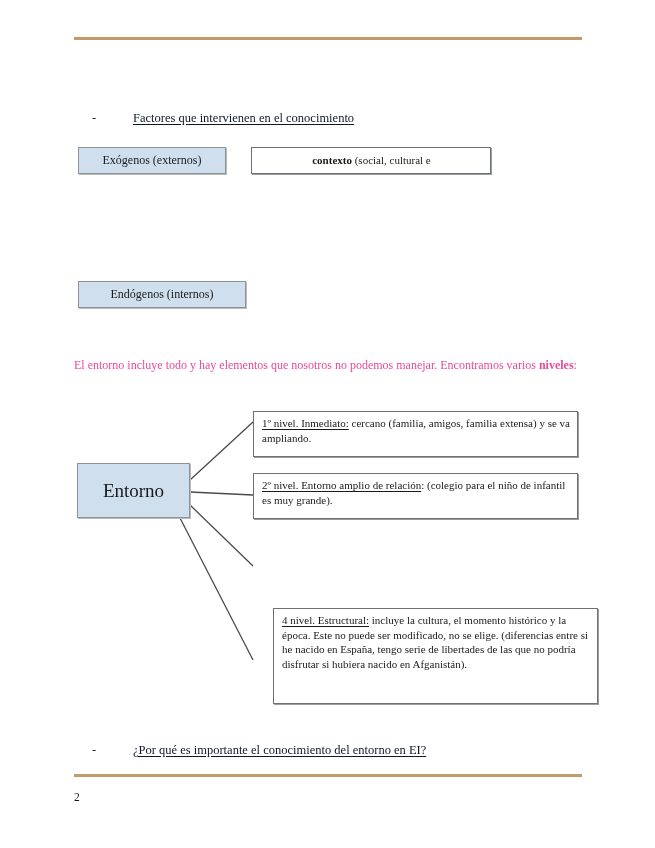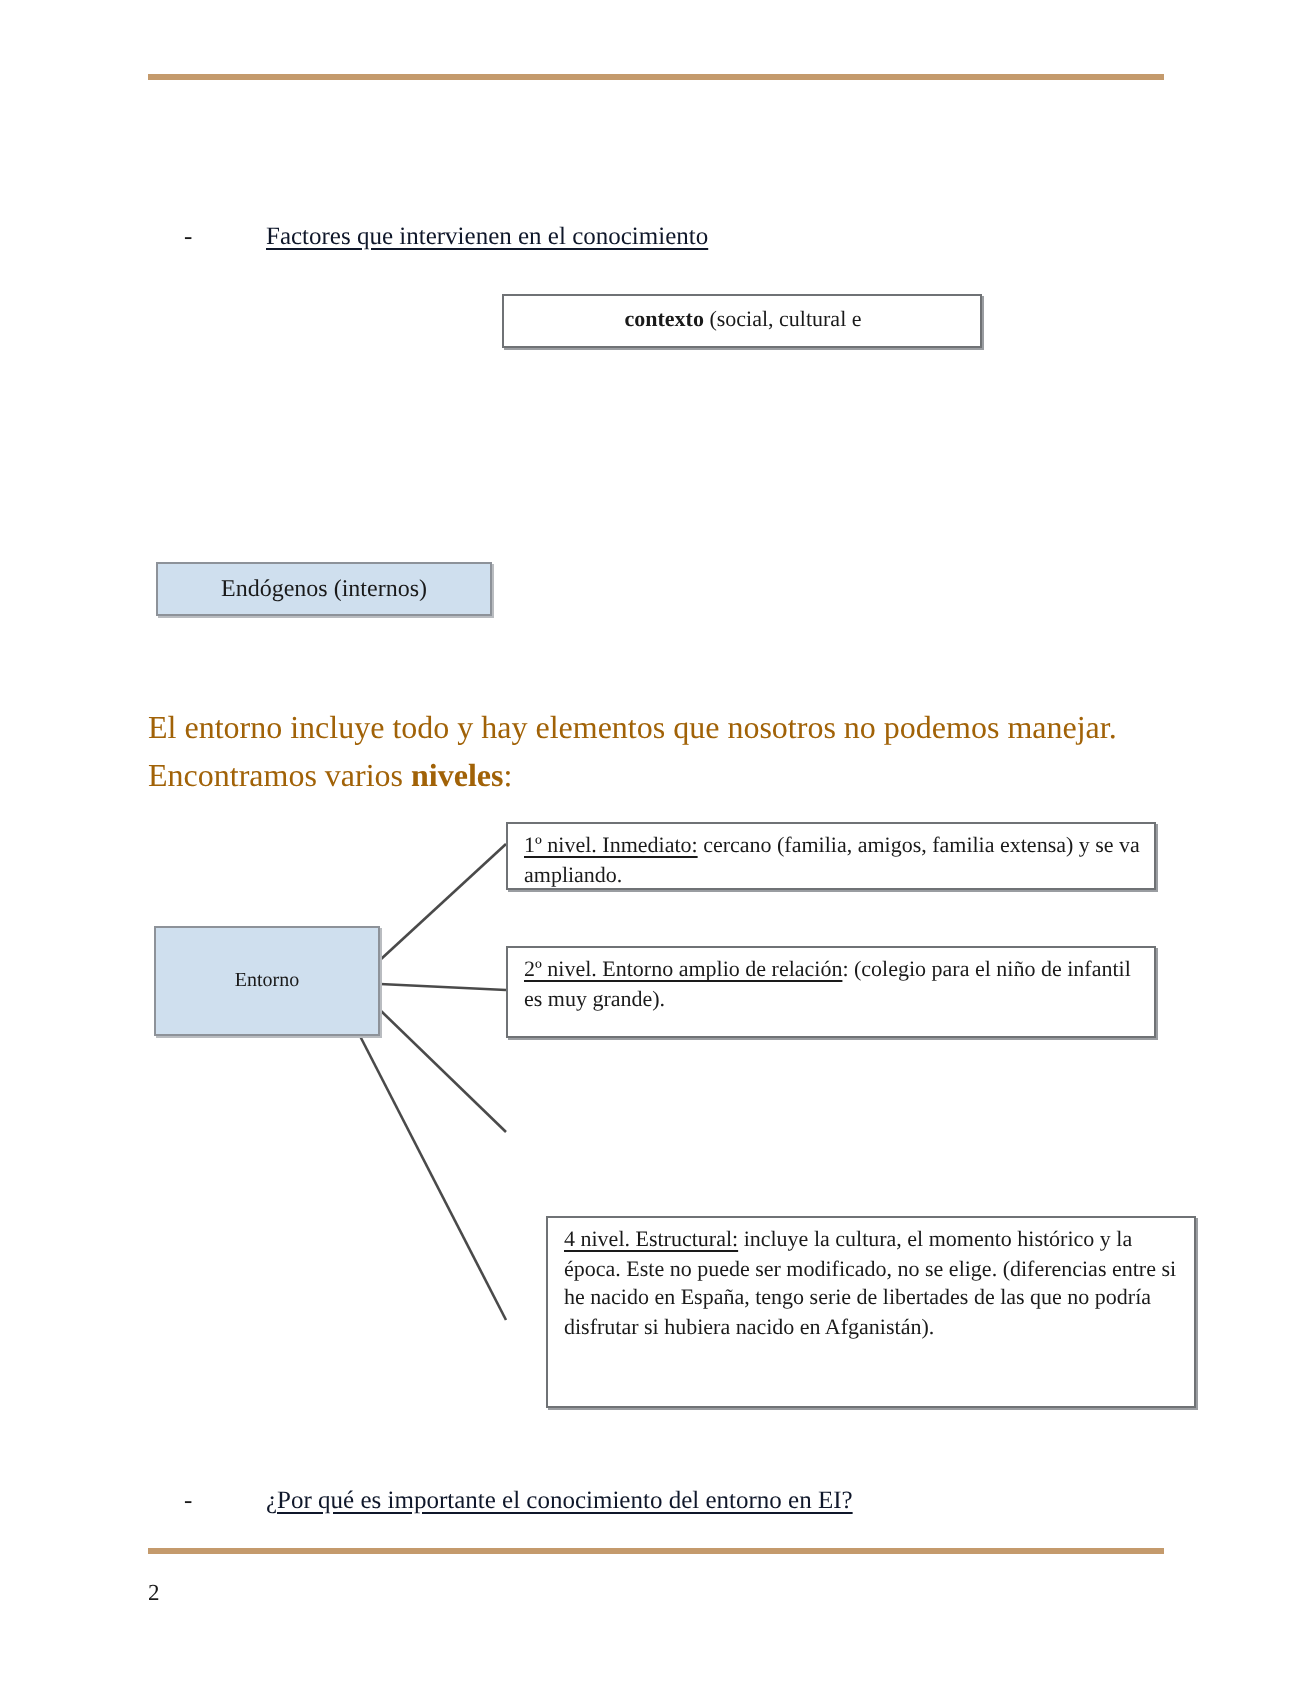--- a/index.html
+++ b/index.html
@@ -73,21 +73,21 @@
     align-items: center;
     justify-content: center;
     font-size: 12px;
     color: #1a1a1a;
     box-sizing: border-box;
   }
   #box-exogenos  { left: 78px; top: 147px; width: 148px; height: 27px; }
   #box-endogenos { left: 78px; top: 281px; width: 168px; height: 27px; }
   #box-entorno {
     left: 77px; top: 463px; width: 113px; height: 55px;
-    font-size: 10px;
+    font-size: 19px;
   }
 
   
   .white-box {
     position: absolute;
     background: #ffffff;
     border: 1px solid #6f7275;
     box-shadow: 1px 1px 0 0 #9a9da1;
     box-sizing: border-box;
     overflow: hidden;
@@ -104,40 +104,40 @@
     left: 251px; top: 147px; width: 240px; height: 27px;
   }
   #box-contexto .inner { padding-top: 5px; }
 
   #box-caracteristicas {
     left: 251px; top: 272px; width: 327px; height: 50px;
   }
   #box-caracteristicas .inner { padding-top: 5px; }
 
   .level-box { left: 253px; width: 325px; }
-  #box-nivel1 { top: 411px; height: 34px; }
+  #box-nivel1 { top: 411px; height: 46px; }
   #box-nivel2 { top: 473px; height: 46px; }
   #box-nivel3 { top: 534px; height: 60px; }
   #box-nivel4 { top: 608px; height: 96px; margin-left: 20px; }
 
   .lead {
     text-decoration: underline;
     text-underline-offset: 2px;
   }
   b, .b { font-weight: bold; }
 
   
   #paragraph {
     position: absolute;
     left: 74px;
     top: 353px;
     width: 512px;
-    font-size: 16px;
+    font-size: 12px;
     line-height: 24px;
-    color: #a16207;
+    color: #ec4899;
   }
 
   
   #connectors {
     position: absolute;
     left: 0; top: 0;
     width: 655px; height: 848px;
     pointer-events: none;
   }
 </style>
@@ -146,20 +146,23 @@
 
 <div id="page">
 
   <div class="rule" id="header-rule"></div>
 
   <div class="bullet-line" id="bullet-factores">
     <span class="bullet-dash">-</span>
     <span class="bullet-text">Factores que intervienen en el conocimiento</span>
   </div>
 
+  <div class="blue-box" id="box-exogenos">
+    <span>Exógenos (externos)</span>
+  </div>
 
   <div class="white-box centered" id="box-contexto">
     <div class="inner">
       <span class="b">contexto</span><span> (social, cultural e</span>
     </div>
   </div>
 
   <div class="blue-box" id="box-endogenos">
     <span>Endógenos (internos)</span>
   </div>

